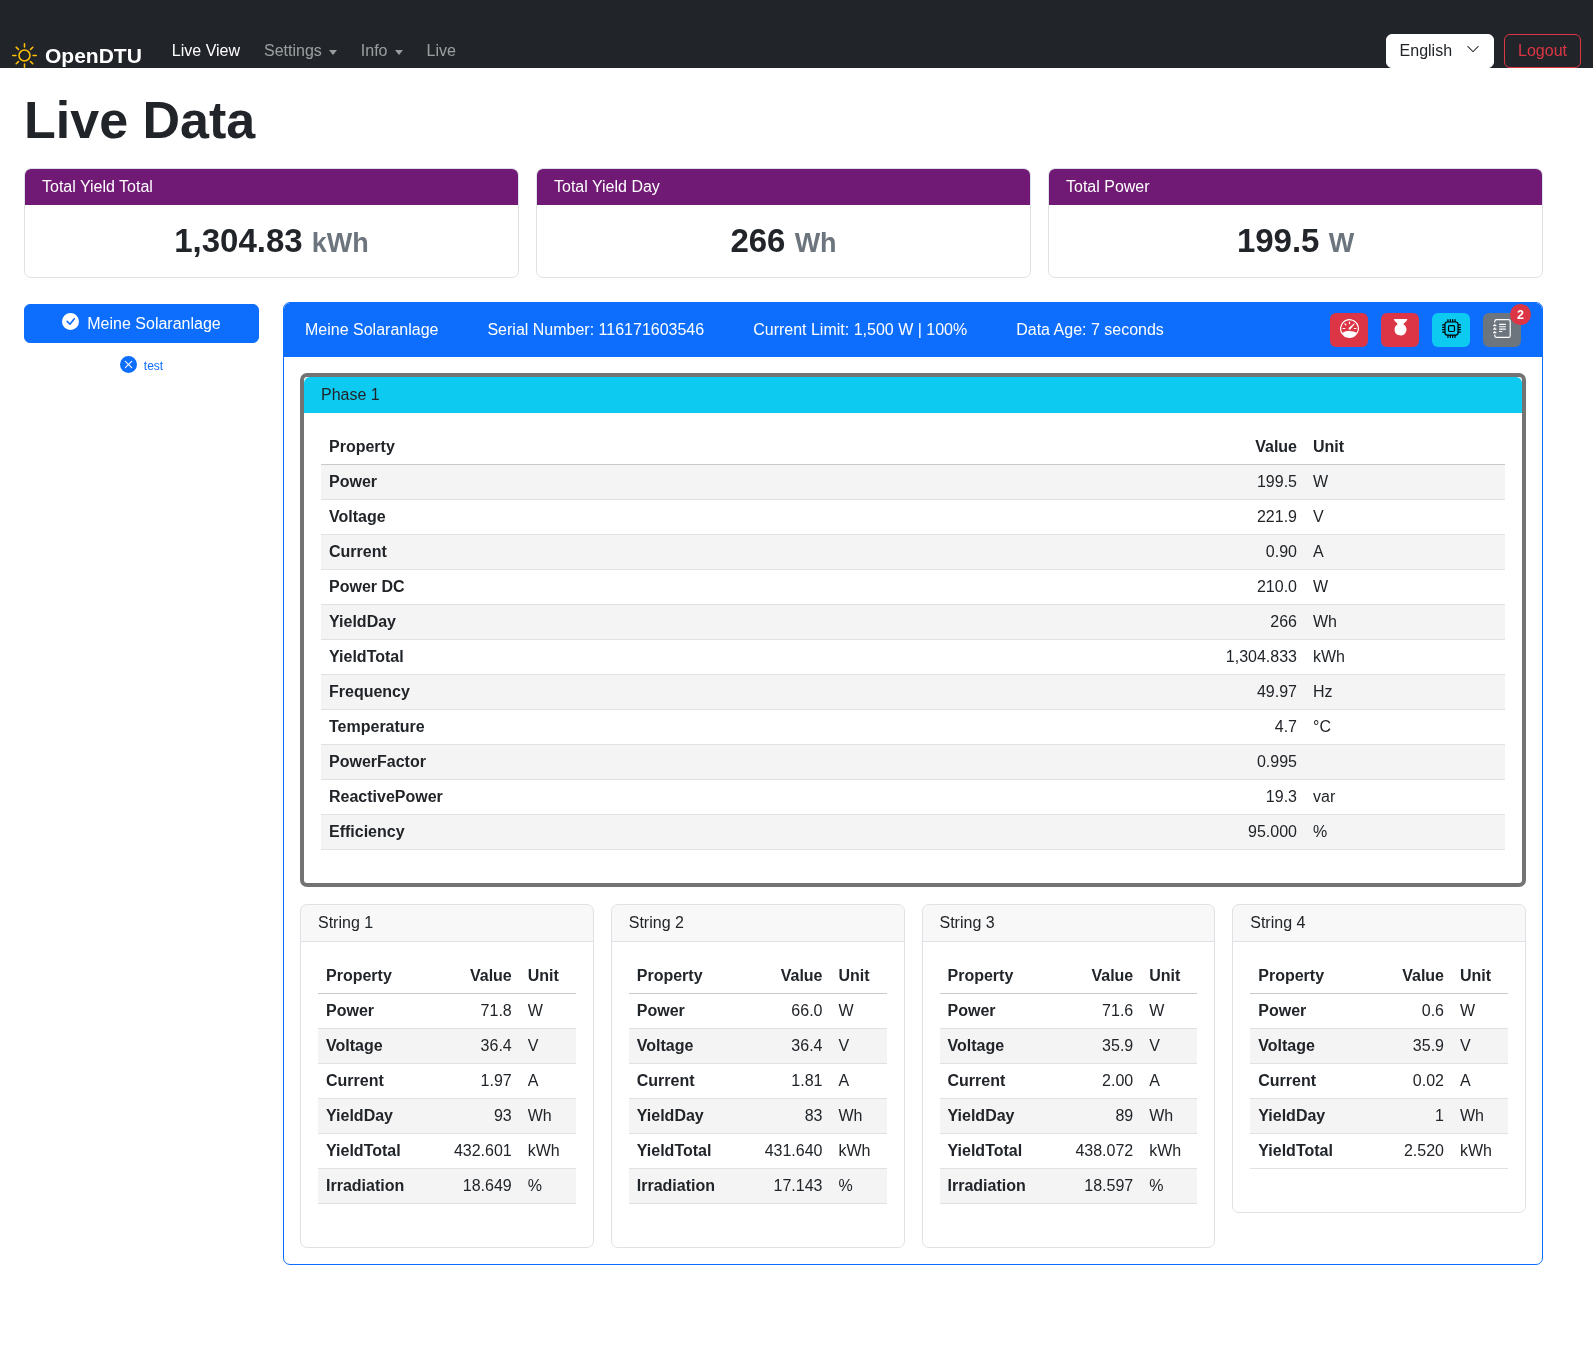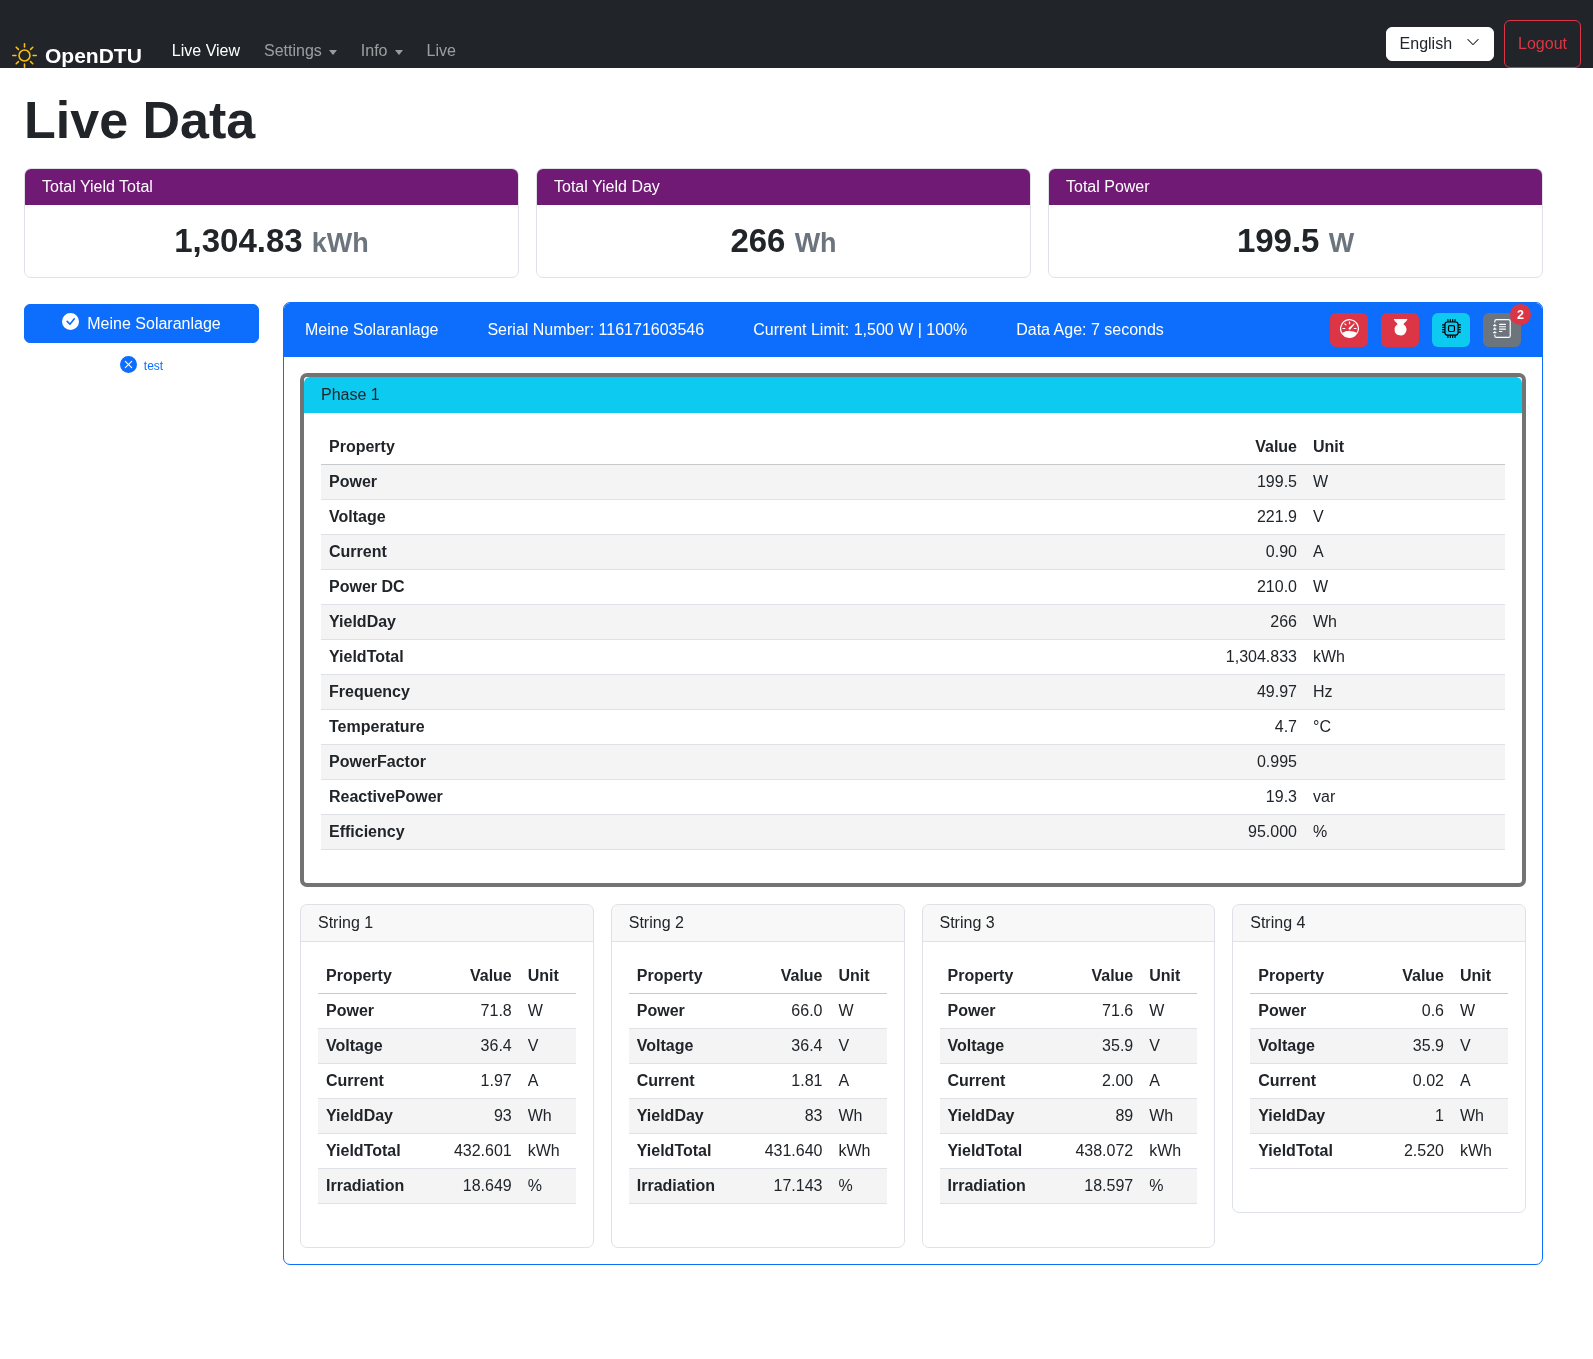--- a/index.html
+++ b/index.html
@@ -39,21 +39,21 @@
     margin-top: 3px;
   }
   .nav-right { margin-left: auto; display: flex; align-items: center; gap: 10px; }
   .lang-select {
     background: #fff; border: 1px solid #fff; border-radius: 6px;
     padding: 7px 13px; display: flex; align-items: center; gap: 14px;
     font-size: 16px; color: #212529; cursor: pointer;
   }
   .logout-btn {
     background: transparent; border: 1px solid #dc3545; color: #dc3545;
-    border-radius: 6px; padding: 14px 13px; font-size: 16px; cursor: pointer;
+    border-radius: 6px; padding: 7px 13px; font-size: 16px; cursor: pointer;
   }
   
   .container { padding: 14px 50px 30px 24px; }
   .page-title { font-size: 52px; font-weight: 600; margin: 8px 0 18px; }
 
   .summary-row { display: flex; gap: 17px; margin-bottom: 24px; }
   .card { background: #fff; border: 1px solid #dee2e6; border-radius: 7px; }
   .summary-card { flex: 1; overflow: hidden; }
   .summary-card .card-header {
     background: #701a75; color: #fff; padding: 9px 17px; font-size: 16px;

